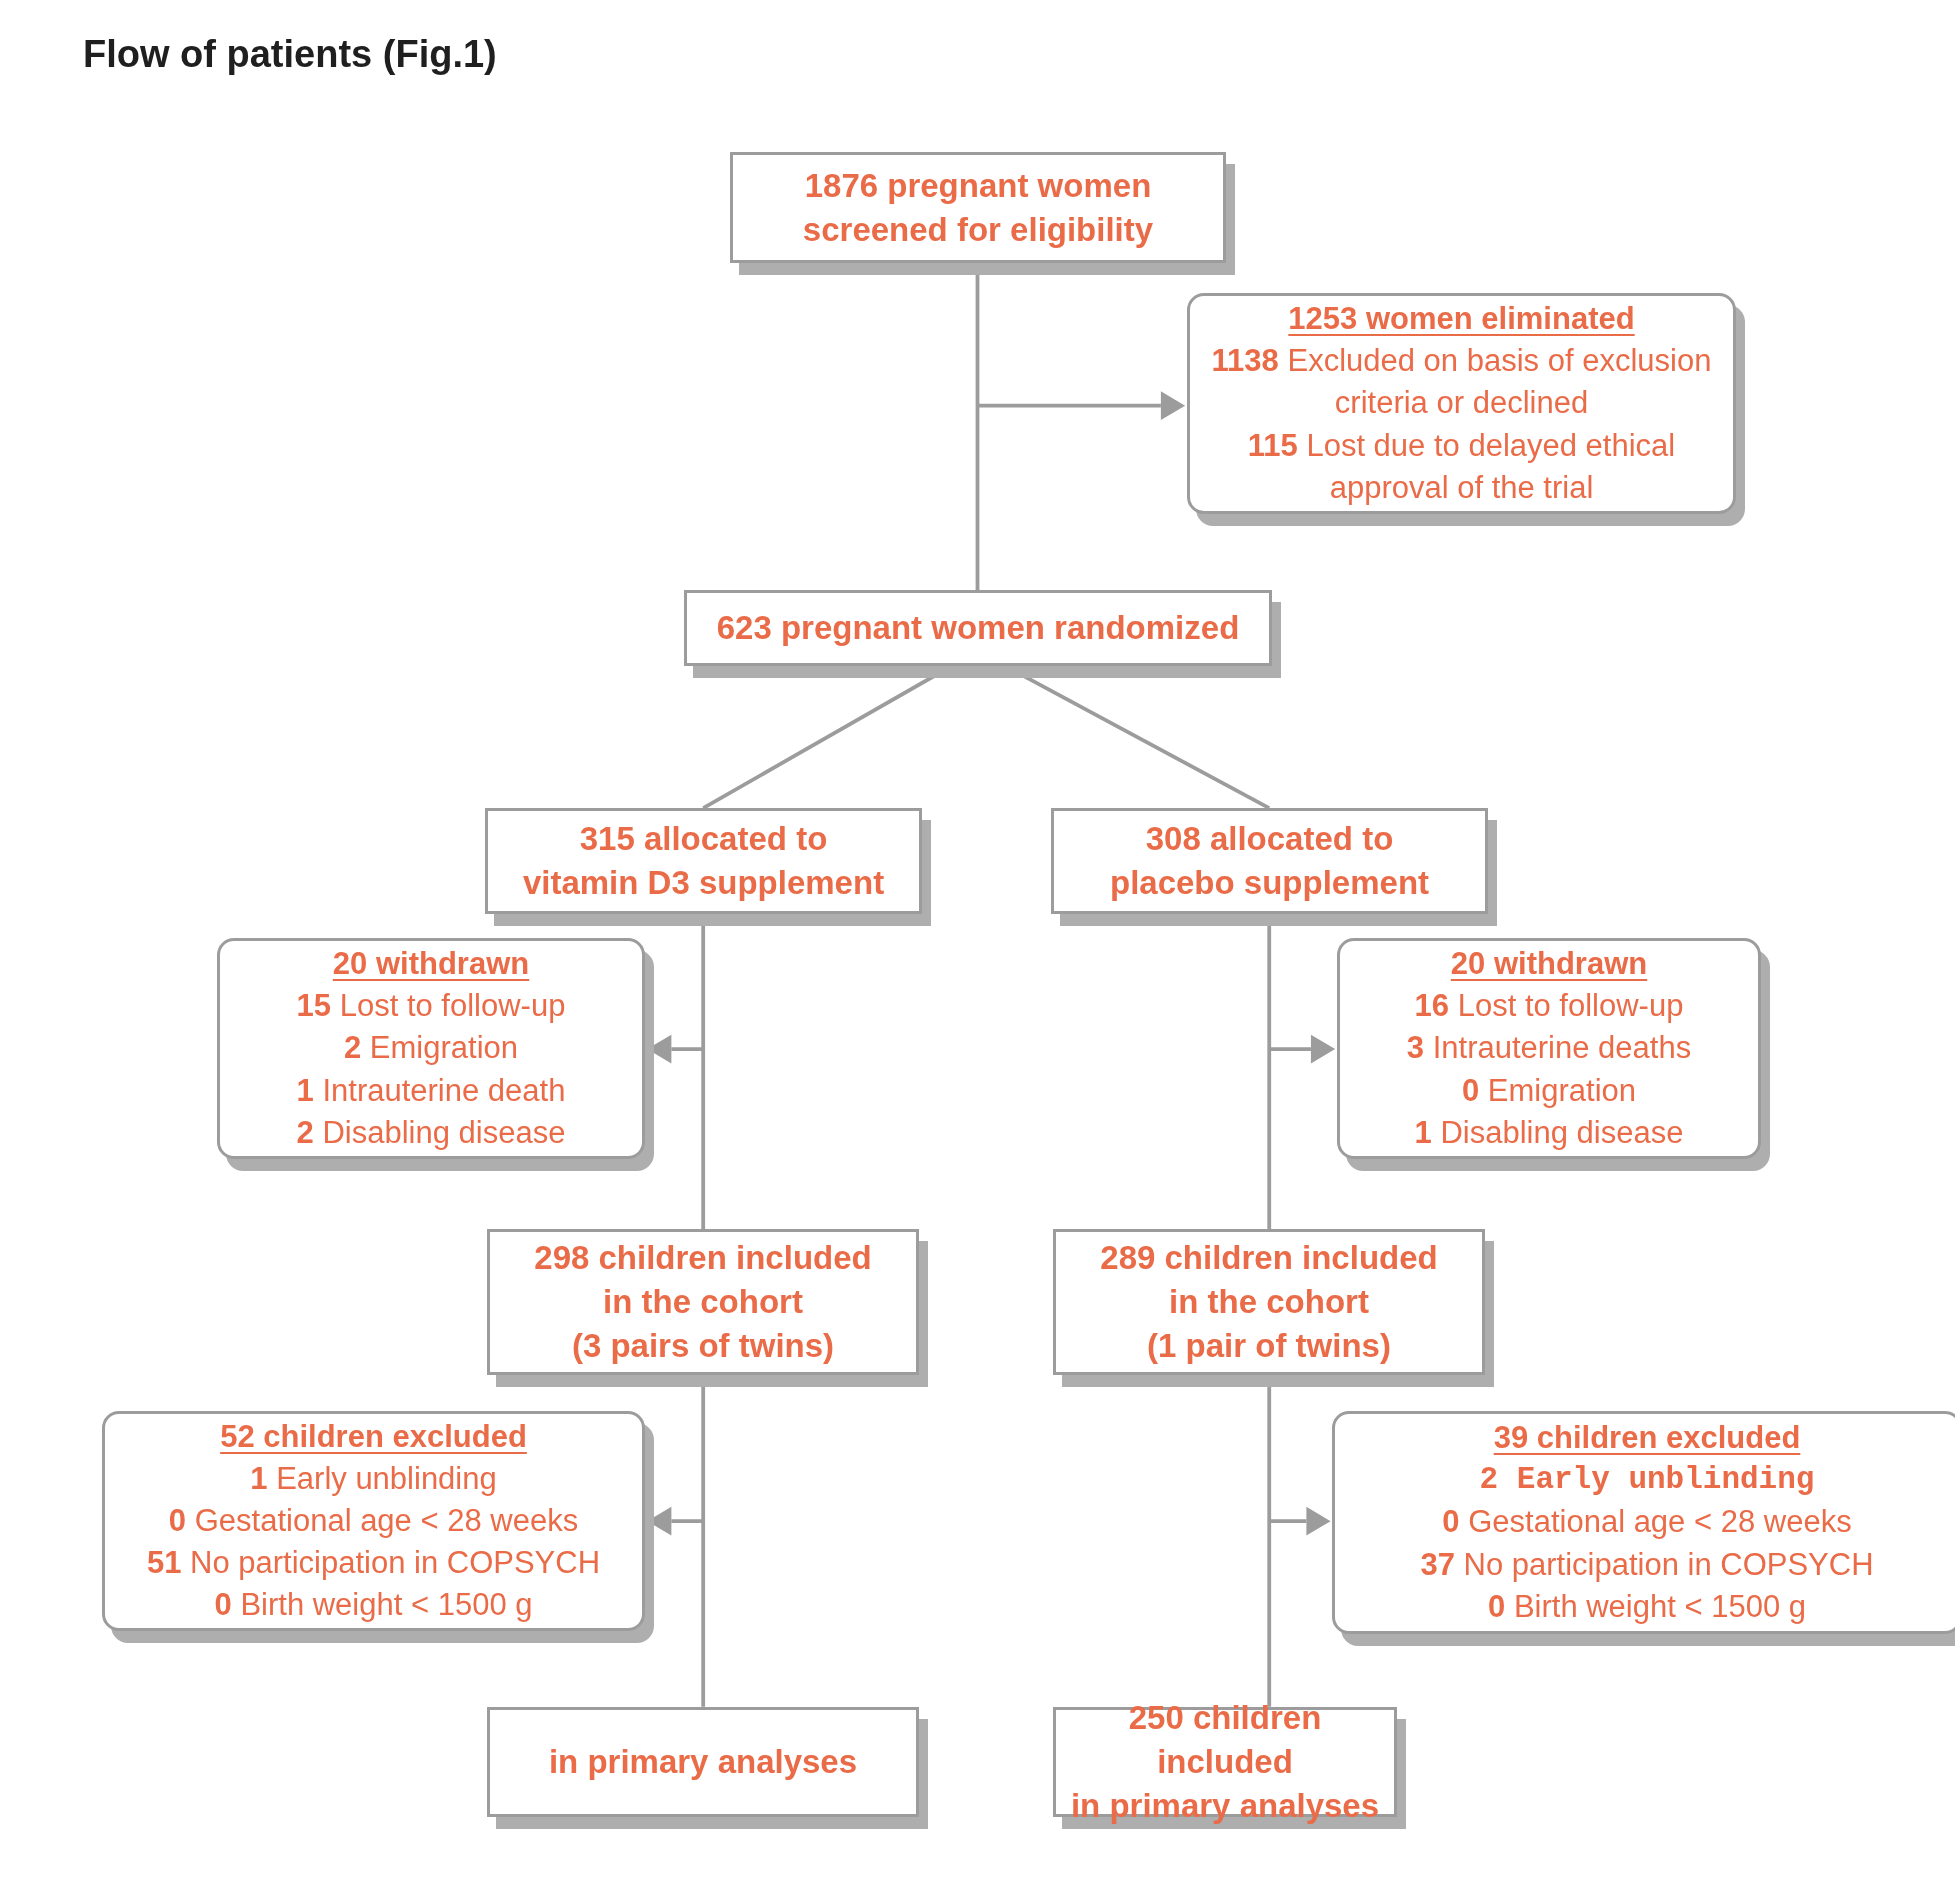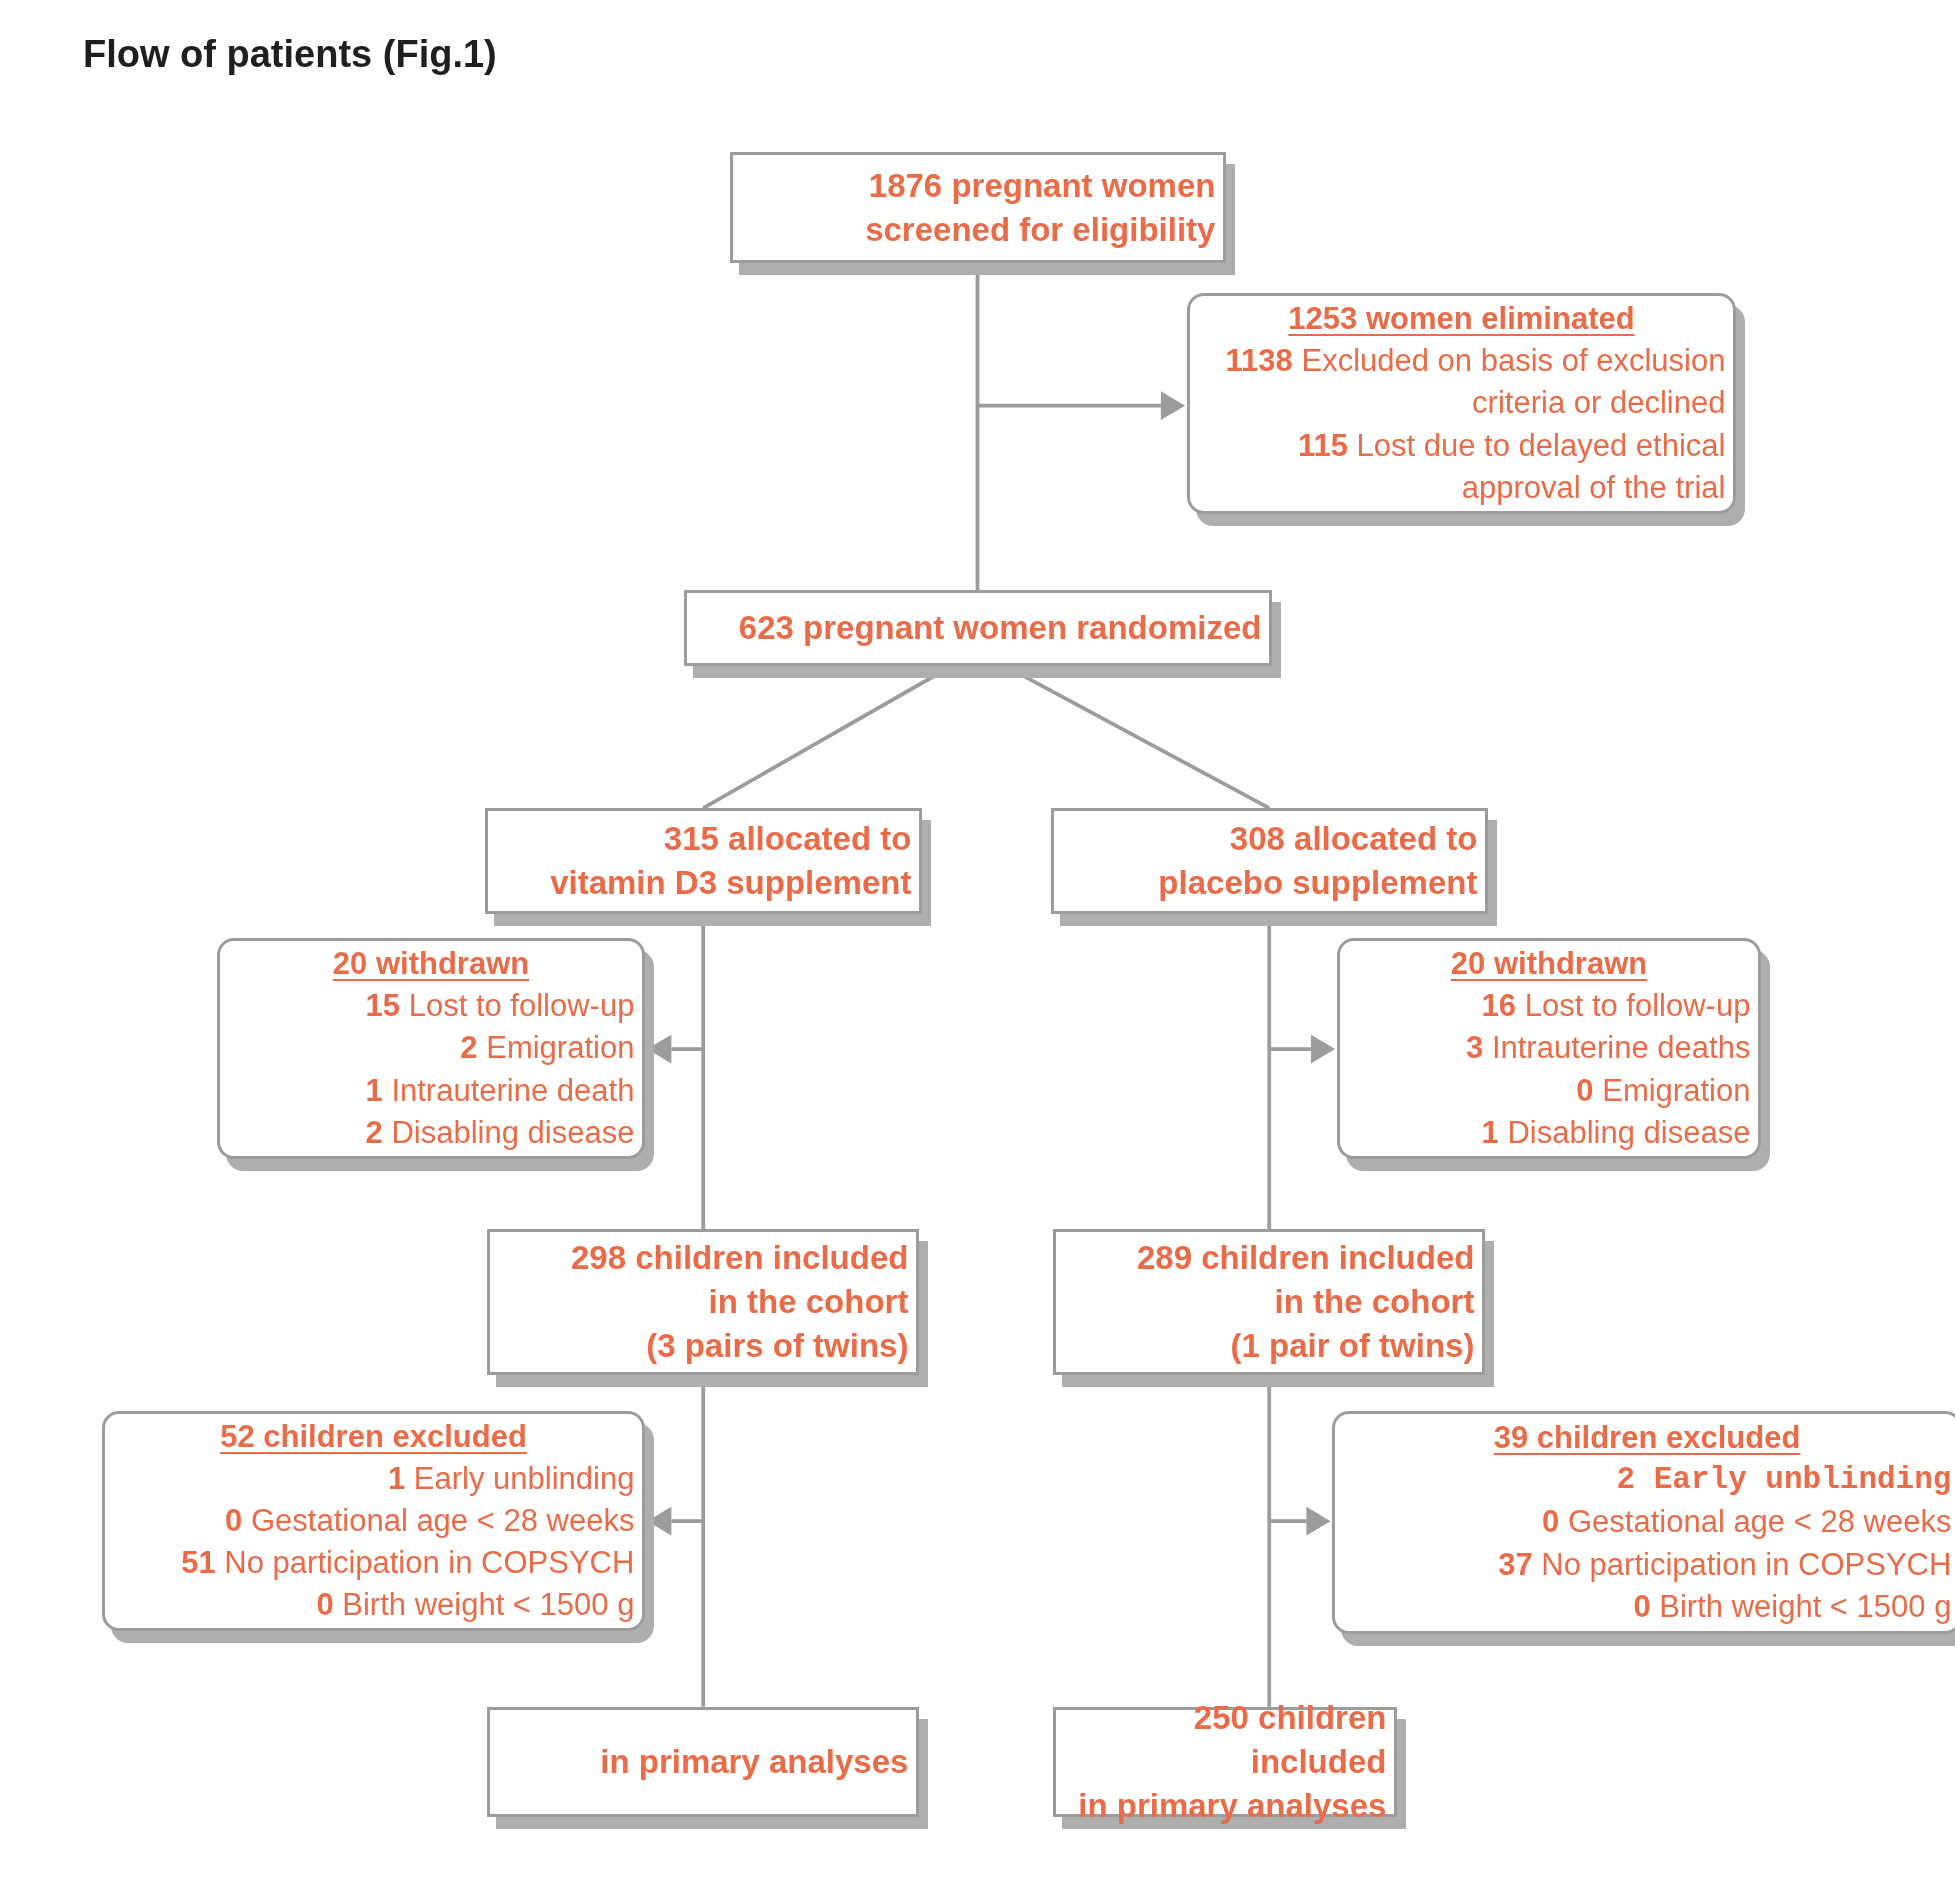--- a/index.html
+++ b/index.html
@@ -10,21 +10,21 @@
   .page-title{
     position:absolute;left:83px;top:33px;
     font-size:38px;font-weight:bold;color:#1f1f1f;letter-spacing:0;
   }
   svg.connectors{position:absolute;left:0;top:0;}
   .box{
     position:absolute;box-sizing:border-box;
     background:#ffffff;border:3px solid #9c9c9c;
     box-shadow:9px 12px 0 #aeaeae;
     display:flex;flex-direction:column;justify-content:center;align-items:center;
-    text-align:right;color:#ea6b47;
+    text-align:center;color:#ea6b47;
     padding:4.5px 7.6px;
   }
   .box .line{display:block;width:100%;}
   .stat{font-size:33px;font-weight:bold;line-height:1.33;}
   .detail{font-size:31px;font-weight:normal;line-height:1.36;border-radius:17px;}
   .detail .hdr{
     font-weight:bold;text-decoration:underline;
     text-decoration-thickness:2.3px;text-underline-offset:5.3px;
   }
   .detail .num{font-weight:bold;}

